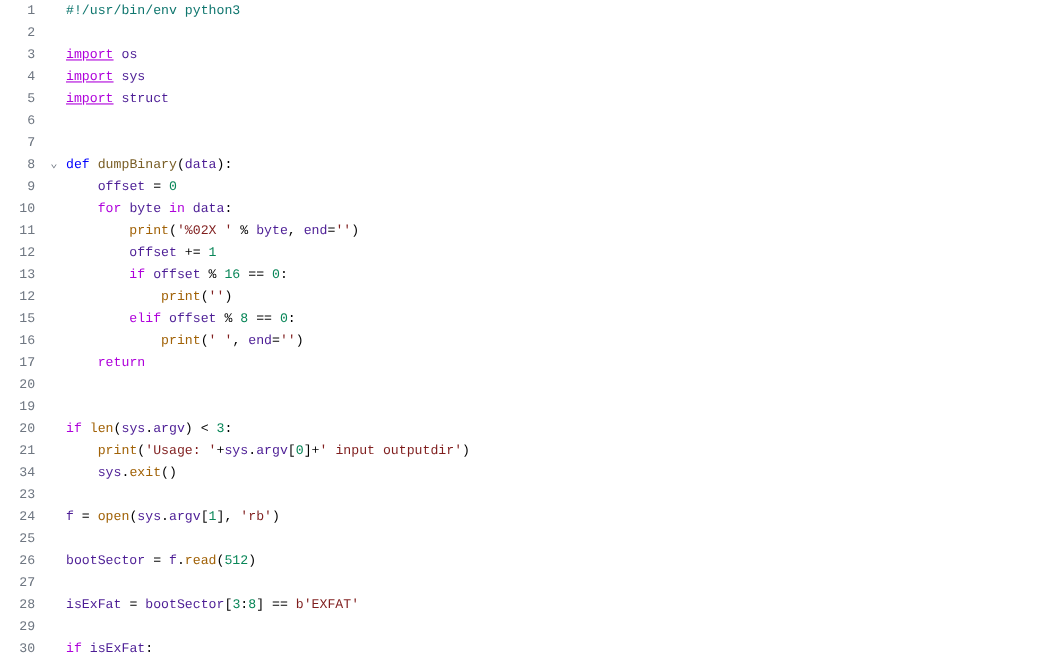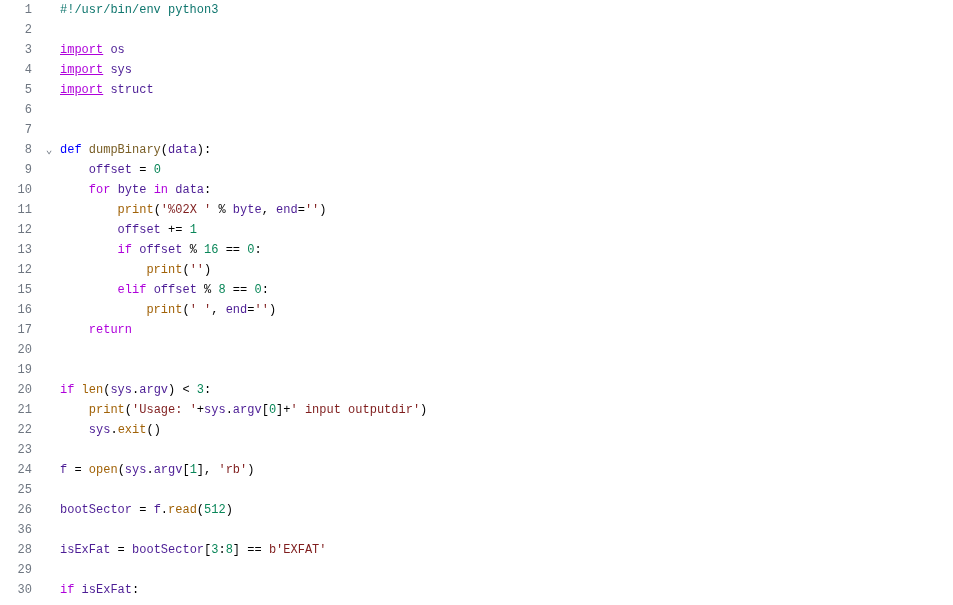--- a/index.html
+++ b/index.html
@@ -75,26 +75,26 @@
       <span class="line-num">12</span>
       <span class="line-num">13</span>
       <span class="line-num">12</span>
       <span class="line-num">15</span>
       <span class="line-num">16</span>
       <span class="line-num">17</span>
       <span class="line-num">20</span>
       <span class="line-num">19</span>
       <span class="line-num">20</span>
       <span class="line-num">21</span>
-      <span class="line-num">22</span>
+      <span class="line-num">34</span>
       <span class="line-num">23</span>
       <span class="line-num">24</span>
       <span class="line-num">25</span>
       <span class="line-num">26</span>
-      <span class="line-num">36</span>
+      <span class="line-num">27</span>
       <span class="line-num">28</span>
       <span class="line-num">29</span>
       <span class="line-num">30</span>
     </div>
   <div class="fold-col" id="foldcol">
       <div class="row"></div>
       <div class="row"></div>
       <div class="row"></div>
       <div class="row"></div>
       <div class="row"></div>

